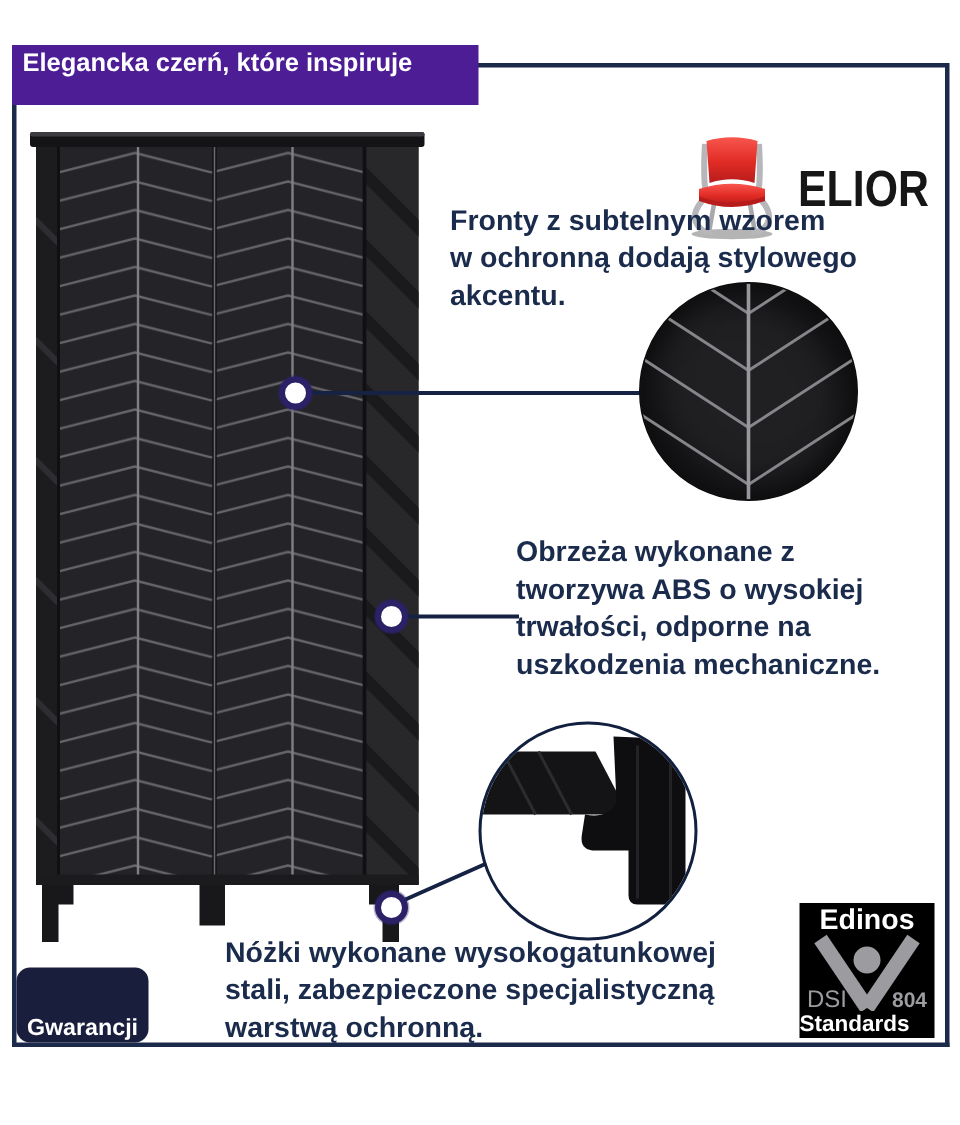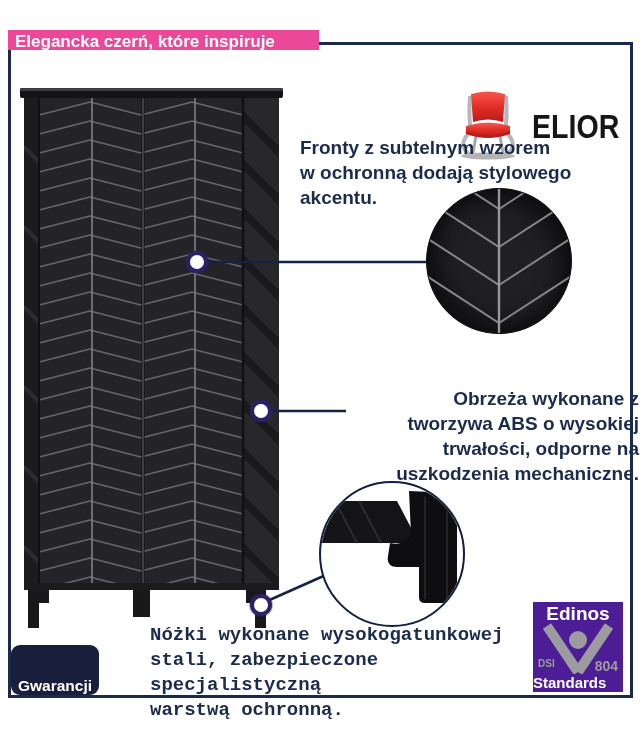--- a/index.html
+++ b/index.html
@@ -10,40 +10,40 @@
 
   
   .fline{position:absolute;background:#1b2a4a;z-index:2;}
   .hline-top{left:300px;top:42px;width:332px;height:3px;}
   .vline-right{left:630px;top:42px;width:3px;height:656px;}
   .vline-left{left:8px;top:42px;width:3px;height:656px;}
   .hline-bottom{left:8px;top:695px;width:625px;height:3px;}
 
   
   .banner{
-    position:absolute;left:8px;top:30px;height:20px;min-width:295px;
-    background:#ec4899;color:#ffffff;font-weight:bold;font-size:17px;
+    position:absolute;left:8px;top:30px;height:40px;min-width:295px;
+    background:#4c1d95;color:#ffffff;font-weight:bold;font-size:17px;
     line-height:24px;padding:0 9px 0 7px;z-index:5;white-space:nowrap;
   }
 
   
   .brand{position:absolute;left:450px;top:46px;display:flex;align-items:center;gap:6px;z-index:4;margin-top:40px;}
   .brand-name{
     font-size:34px;font-weight:bold;color:#161616;letter-spacing:0px;
     transform:scaleX(0.84);transform-origin:left center;white-space:nowrap;
   }
 
   
   .callout{
     position:absolute;color:#1a2b4c;font-weight:bold;font-size:19px;
     line-height:25px;white-space:pre-line;z-index:6;
   }
   .callout-fronts{left:300px;top:135px;width:300px;}
-  .callout-edges{left:344px;top:386px;width:295px;text-align:right;}
-  .callout-legs{left:150px;top:623px;width:400px;font-family:Liberation Mono, monospace;}
+  .callout-edges{left:344px;top:356px;width:295px;}
+  .callout-legs{left:150px;top:623px;width:400px;}
 
   
   .cabinet{position:absolute;left:15px;top:80px;width:280px;height:560px;z-index:3;}
 
   
   .connectors{position:absolute;left:0;top:0;width:640px;height:750px;z-index:4;pointer-events:none;}
 
   
   .marker{
     position:absolute;width:14px;height:14px;border-radius:50%;
@@ -70,25 +70,25 @@
   .warranty{
     position:absolute;left:11px;top:645px;width:88px;height:50px;
     background:#1a1e3d;border-radius:9px;text-align:center;z-index:8;
   }
   .warranty-years{color:#e3282c;font-size:22px;font-weight:bold;line-height:25px;margin-top:2px;}
   .warranty-label{color:#ffffff;font-size:15.5px;font-weight:bold;line-height:17px;margin-top:32px;}
 
   
   .standards{
     position:absolute;left:533px;top:602px;width:90px;height:90px;
-    background:#4c1d95;z-index:8;
+    background:#000000;z-index:8;
   }
   .standards-brand{position:absolute;top:1px;left:0;width:100%;text-align:center;color:#fff;font-weight:bold;font-size:19px;}
   .standards-logo{position:absolute;left:0;top:20px;}
-  .standards-left{position:absolute;left:5px;top:56px;color:#9c9ca0;font-weight:bold;font-size:10px;}
+  .standards-left{position:absolute;left:5px;top:56px;color:#9c9ca0;font-weight:normal;font-size:16px;}
   .standards-right{position:absolute;right:5px;top:56px;color:#9c9ca0;font-weight:bold;font-size:14px;}
   .standards-bottom{position:absolute;bottom:1px;left:0;width:100%;text-align:left;color:#fff;font-weight:bold;font-size:15px;}
 </style>
 </head>
 <body>
 
 <div class="fline hline-top"></div>
 <div class="fline vline-left"></div>
 <div class="fline vline-right"></div>
 <div class="fline hline-bottom"></div>

